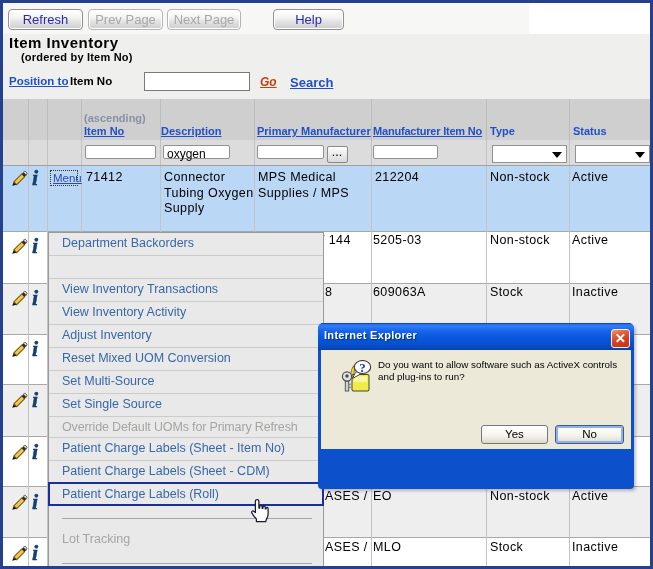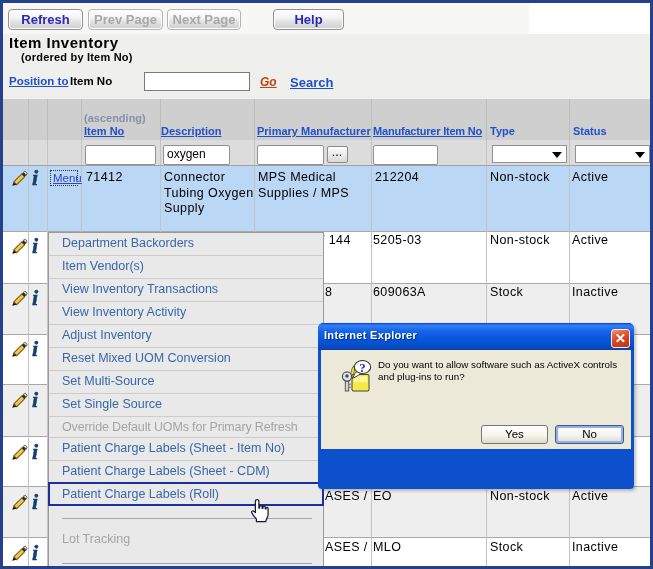--- a/index.html
+++ b/index.html
@@ -2,42 +2,42 @@
 <html><head>
 <meta charset="utf-8">
 <style>
 * { margin:0; padding:0; box-sizing:border-box; }
 html,body { width:653px; height:569px; overflow:hidden; }
 body { font-family:"Liberation Sans", sans-serif; position:relative; background:#fff; }
 .page { position:absolute; left:0; top:0; width:653px; height:569px; border:3px solid #26418c; background:#fff; }
 .abs { position:absolute; }
 
 
-.toolbar { position:absolute; left:0; top:0; width:526px; height:31px; background:#f7f7f6;font-weight:bold; }
+.toolbar { position:absolute; left:0; top:0; width:526px; height:31px; background:#f7f7f6; }
 .btn { position:absolute; top:6px; height:21px; border:1px solid #909090; border-radius:4px;
   background:linear-gradient(180deg,#ffffff 0%,#f4f4f4 40%,#e3e3e3 60%,#d2d2d2 92%,#e8e8e8 100%);
   box-shadow:inset 0 0 0 1px #ffffff;
   font-size:13px; color:#2929b4; text-align:center; line-height:19px; }
 .btn.dis { color:#a8a8a8; border-color:#b5b5b5; }
 
 .titleblock { position:absolute; left:0; top:31px; width:647px; height:65px; background:#efefee; }
 .h1 { position:absolute; left:6px; top:0px; font-size:15px; font-weight:bold; color:#000; letter-spacing:0.5px; }
 .h2 { position:absolute; left:6px; top:17px; font-size:11px; font-weight:bold; color:#000; letter-spacing:0.2px;padding-left:12px; }
 
 
 .hdrband { position:absolute; left:0; top:96px; width:647px; height:41px; background:#cfcfcf; }
 .filtband { position:absolute; left:0; top:137px; width:647px; height:26px; background:#dcdcdc; border-bottom:1px solid #a0a0a0; }
 .dataarea { position:absolute; left:0; top:163px; width:647px; height:400px; background:#fff; }
 
 .vline { position:absolute; width:1px; background:#c3c3c3; }
 .hline { position:absolute; height:1px; background:#a8a8a8; left:0; width:647px; }
 .hdrtext { position:absolute; font-size:11px; font-weight:bold; color:#2050c8; white-space:nowrap; }
 .hdrlink { text-decoration:underline; }
 
-.finput { position:absolute; top:5px; height:20px; background:#fff; border:1px solid #919191; border-radius:2px; font-size:12px; padding:1px 3px; font-family:"Liberation Sans",sans-serif; }
+.finput { position:absolute; top:5px; height:14px; background:#fff; border:1px solid #919191; border-radius:2px; font-size:12px; padding:1px 3px; font-family:"Liberation Sans",sans-serif; }
 .fsel { position:absolute; top:5px; height:18px; background:#fff; border:1px solid #919191; }
 .fsel:after { content:""; position:absolute; right:4px; top:6px; border-left:5px solid transparent; border-right:5px solid transparent; border-top:6px solid #000; }
 
 .cell { position:absolute; font-size:12.5px; color:#000; line-height:15.5px; white-space:nowrap; letter-spacing:0.4px; }
 .iicon { position:absolute; font-family:"Liberation Serif",serif; font-style:italic; font-weight:bold; font-size:22px; color:#14406e; line-height:15px; -webkit-text-stroke:0.5px #14406e; }
 
 
 .menu { position:absolute; left:45px; top:229px; width:276px; height:334px; background:#e9e9e9; border:1px solid #9a9a9a; border-bottom:none; }
 .mi { position:absolute; left:0; width:274px; font-size:12.5px; color:#3767ab; padding-left:13px; white-space:nowrap; }
 .mi.dis { color:#a5a5a2; }
@@ -223,21 +223,20 @@
 
     <div class="cell" style="left:322px; top:374px;">ASES /</div>
     <div class="cell" style="left:370px; top:374px;">MLO</div>
     <div class="cell" style="left:487px; top:374px;">Stock</div>
     <div class="cell" style="left:569px; top:374px;">Inactive</div>
   </div>
 
   <div class="menu">
     <div class="mi" style="top:3px;">Department Backorders</div>
     <div class="msep" style="top:22px;"></div>
-    <div class="mi" style="top:26px;">Item Vendor(s)</div>
     <div class="msep" style="top:45px;"></div>
     <div class="mi" style="top:49px;">View Inventory Transactions</div>
     <div class="msep" style="top:68px;"></div>
     <div class="mi" style="top:72px;">View Inventory Activity</div>
     <div class="msep" style="top:91px;"></div>
     <div class="mi" style="top:95px;">Adjust Inventory</div>
     <div class="msep" style="top:114px;"></div>
     <div class="mi" style="top:118px;">Reset Mixed UOM Conversion</div>
     <div class="msep" style="top:137px;"></div>
     <div class="mi" style="top:141px;">Set Multi-Source</div>

